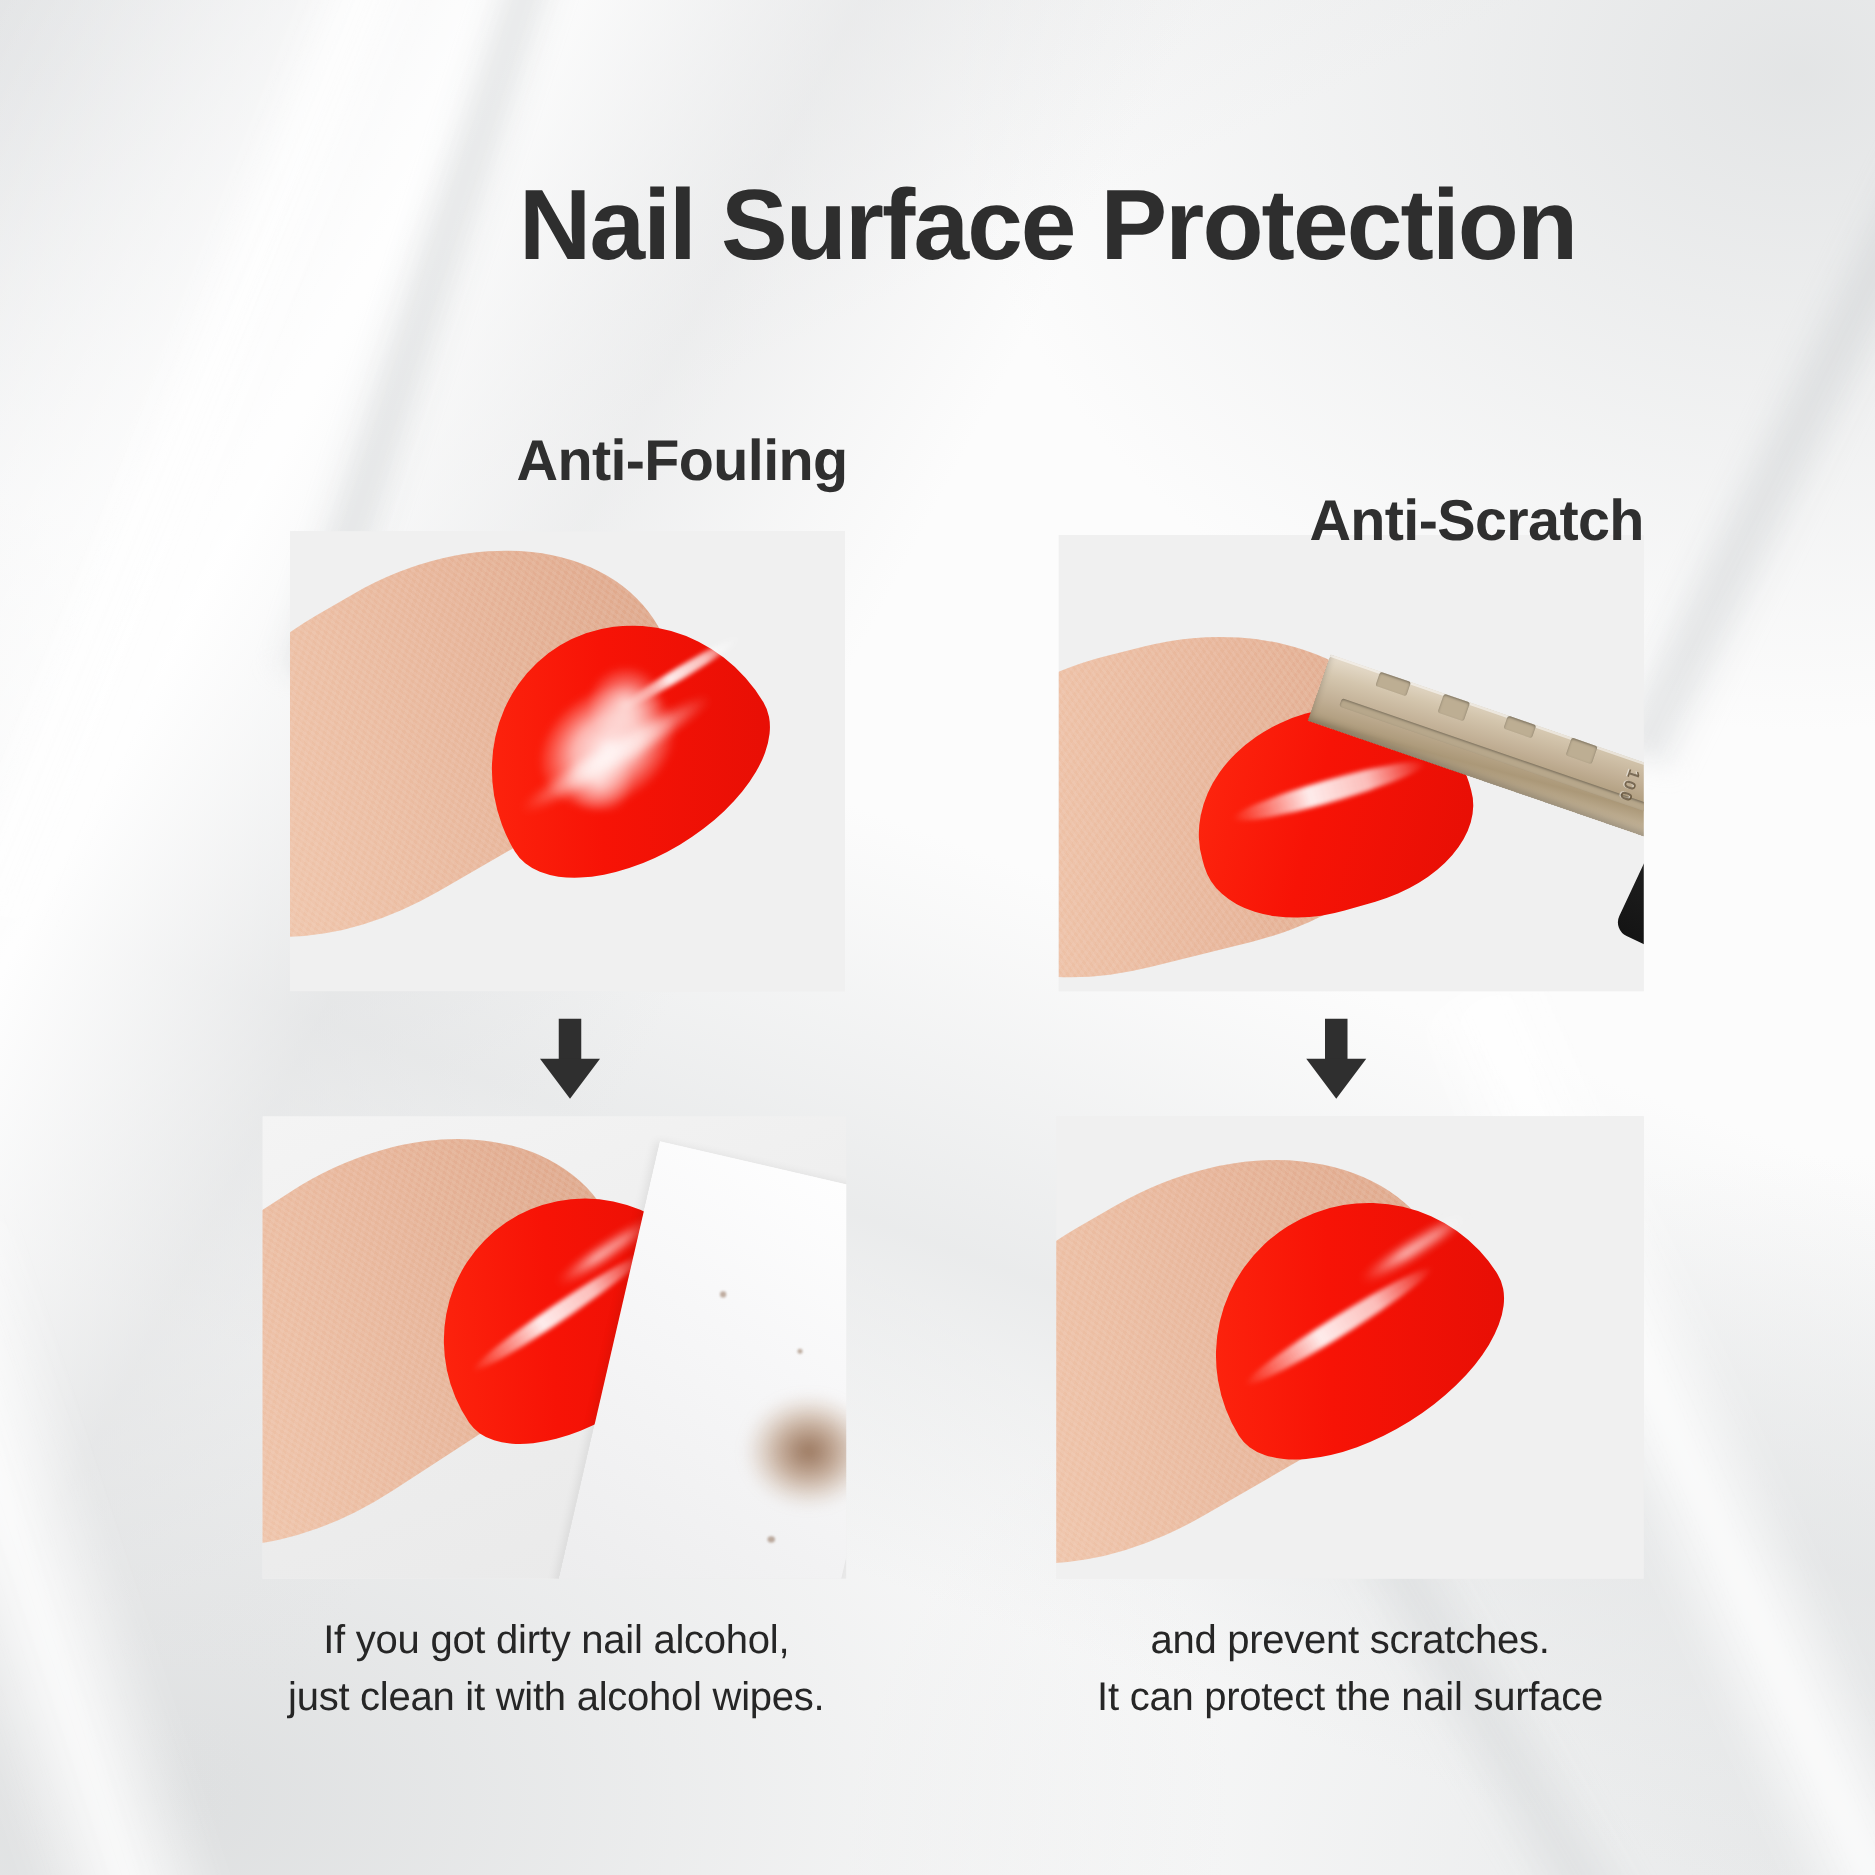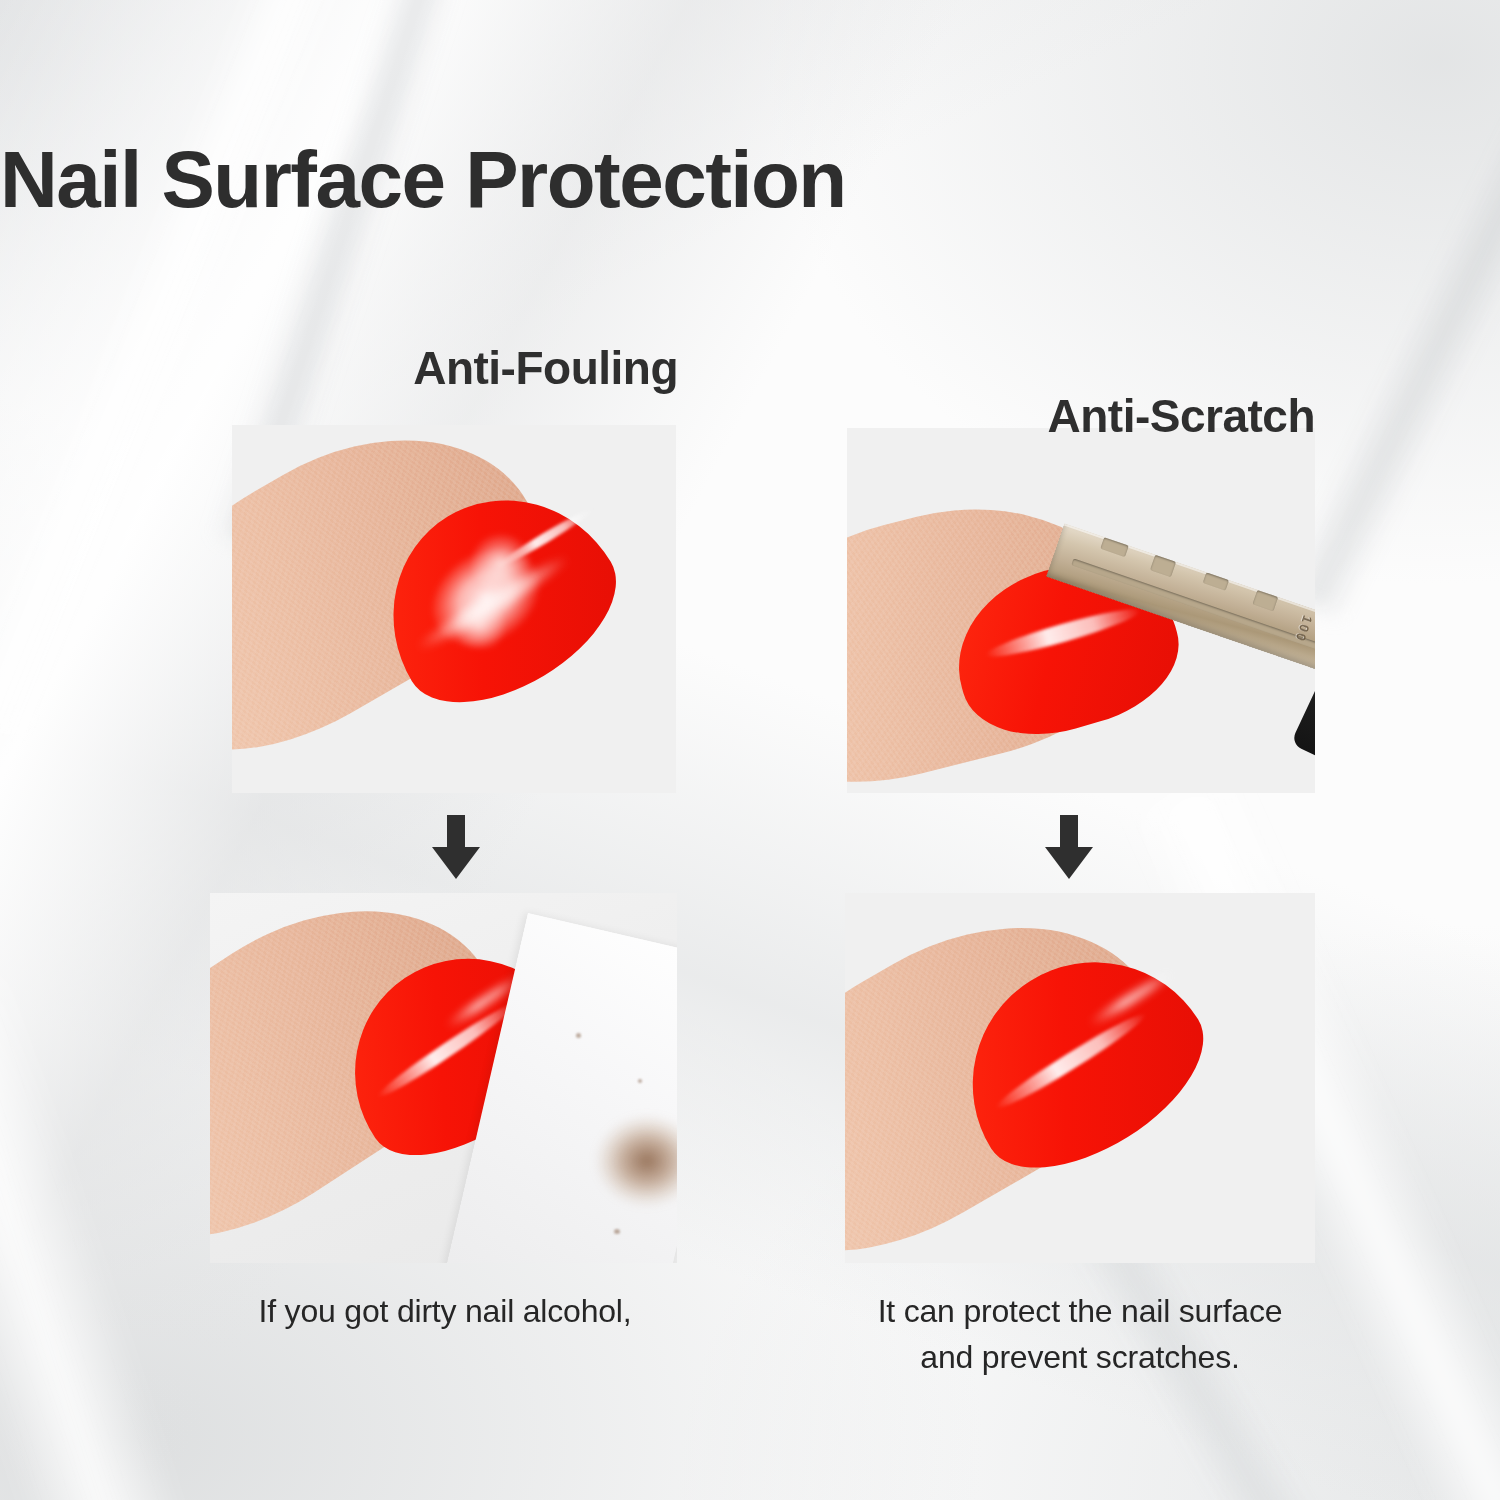--- a/index.html
+++ b/index.html
@@ -42,21 +42,21 @@
   .fold.f3 { width:120px; height:820px; left:1290px; top:760px;   transform:rotate(-24deg); }
   .fold.f4 { width:70px;  height:700px; left:1430px; top:-60px;   transform:rotate(26deg);
              background:linear-gradient(90deg, rgba(205,208,210,0), rgba(203,206,208,.5), rgba(205,208,210,0)); }
   .fold.f5 { width:150px; height:640px; left:-40px;  top:980px;   transform:rotate(-18deg); }
   .fold.f6 { width:80px;  height:560px; left:1130px; top:1060px;  transform:rotate(-30deg);
              background:linear-gradient(90deg, rgba(209,211,213,0), rgba(207,210,212,.45), rgba(209,211,213,0)); }
 
   
   .title {
     position:absolute; top:134px; left:0; width:1261px;
-    text-align:left;
+    text-align:right;
     font-size:80px; font-weight:700; letter-spacing:-1.5px;
     color:#2e2e2e;
     z-index:5;
   }
 
   
   .col-head {
     position:absolute; top:341px;
     font-size:46px; font-weight:600; letter-spacing:-.5px;
     color:#2f2f2f; text-align:right; z-index:5;
@@ -272,19 +272,20 @@
     <div class="shaft"></div>
     <div class="head"></div>
   </div>
   <div class="arrow a-right">
     <div class="shaft"></div>
     <div class="head"></div>
   </div>
 
   <div class="caption left">
     <span class="ln">If you got dirty nail alcohol,</span>
+    <span class="ln">just clean it with alcohol wipes.</span>
   </div>
   <div class="caption right">
+    <span class="ln">and prevent scratches.</span>
     <span class="ln">It can protect the nail surface</span>
-    <span class="ln">and prevent scratches.</span>
   </div>
 
 </div>
 
 </body></html>

